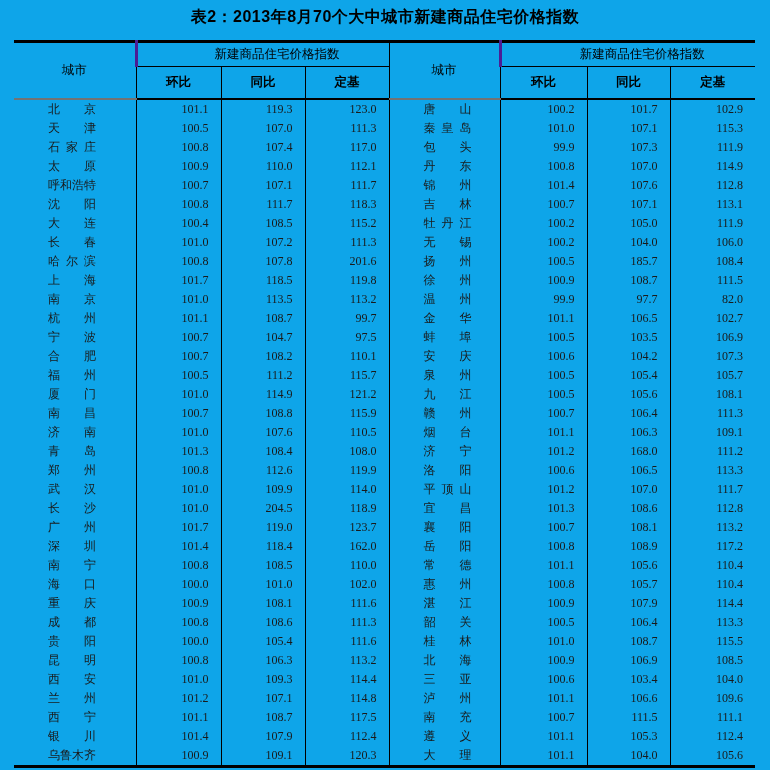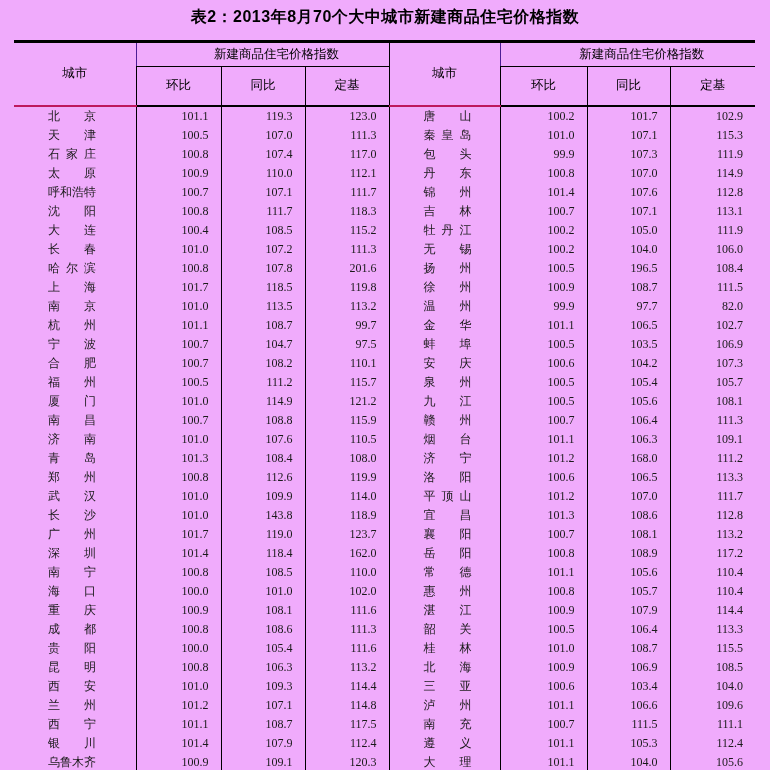--- a/index.html
+++ b/index.html
@@ -5,21 +5,21 @@
   * { margin: 0; padding: 0; box-sizing: border-box; }
   html, body { background: #ffffff; }
   body {
     width: 770px; height: 770px;
     font-family: "Liberation Serif", "DejaVu Serif", serif;
     color: #1a1a1a;
   }
   .page {
     position: relative;
     width: 770px; height: 770px;
-    background: #f0abfc;
+    background: #0ea5e9;
     overflow: hidden;
   }
   .doc-title {
     position: absolute;
     top: 7px; left: 0;
     width: 100%;
     text-align: center;
     font-family: "Liberation Sans", "DejaVu Sans", sans-serif;
     font-size: 16px;
     font-weight: bold;
@@ -36,23 +36,23 @@
     border-bottom: 3px solid #000;
     font-size: 12px;
   }
   .price-table th {
     font-weight: normal;
     text-align: center;
     color: #000;
     font-size: 12.5px;
   }
   .price-table thead tr.group-row th { height: 25px; }
-  .price-table thead tr.sub-row th { height: 39px; }
-  .price-table th.city-h { border-bottom: 2px solid #be185d; }
-  .price-table th.group-h { border-bottom: 1px solid #000; border-left: 1px solid #4c1d95; padding-left: 28px; }
+  .price-table thead tr.sub-row th { height: 32px; font-weight: bold; }
+  .price-table th.city-h { border-bottom: 2px solid #737373; }
+  .price-table th.group-h { border-bottom: 1px solid #000; border-left: 3px solid #4c1d95; padding-left: 28px; }
   .price-table th.city-h.mid { border-left: 1px solid #000; }
   .price-table thead tr.sub-row th { border-bottom: 2px solid #000; border-left: 1px solid #000; }
   .price-table tbody td {
     height: 19px;
     line-height: 19px;
     border-left: 1px solid #000;
     white-space: nowrap;
     overflow: hidden;
   }
   .price-table tbody td.city-cell { border-left: none; padding-left: 34px; }
@@ -191,21 +191,21 @@
     <td class="num">106.0</td>
   </tr>
 
   <tr>
     <td class="city-cell"><span class="city-name">哈尔滨</span></td>
     <td class="num">100.8</td>
     <td class="num">107.8</td>
     <td class="num">201.6</td>
     <td class="city-cell mid"><span class="city-name">扬州</span></td>
     <td class="num">100.5</td>
-    <td class="num">196.5</td>
+    <td class="num">185.7</td>
     <td class="num">108.4</td>
   </tr>
 
   <tr>
     <td class="city-cell"><span class="city-name">上海</span></td>
     <td class="num">101.7</td>
     <td class="num">118.5</td>
     <td class="num">119.8</td>
     <td class="city-cell mid"><span class="city-name">徐州</span></td>
     <td class="num">100.9</td>
@@ -330,21 +330,21 @@
     <td class="num">114.0</td>
     <td class="city-cell mid"><span class="city-name">平顶山</span></td>
     <td class="num">101.2</td>
     <td class="num">107.0</td>
     <td class="num">111.7</td>
   </tr>
 
   <tr>
     <td class="city-cell"><span class="city-name">长沙</span></td>
     <td class="num">101.0</td>
-    <td class="num">143.8</td>
+    <td class="num">204.5</td>
     <td class="num">118.9</td>
     <td class="city-cell mid"><span class="city-name">宜昌</span></td>
     <td class="num">101.3</td>
     <td class="num">108.6</td>
     <td class="num">112.8</td>
   </tr>
 
   <tr>
     <td class="city-cell"><span class="city-name">广州</span></td>
     <td class="num">101.7</td>

